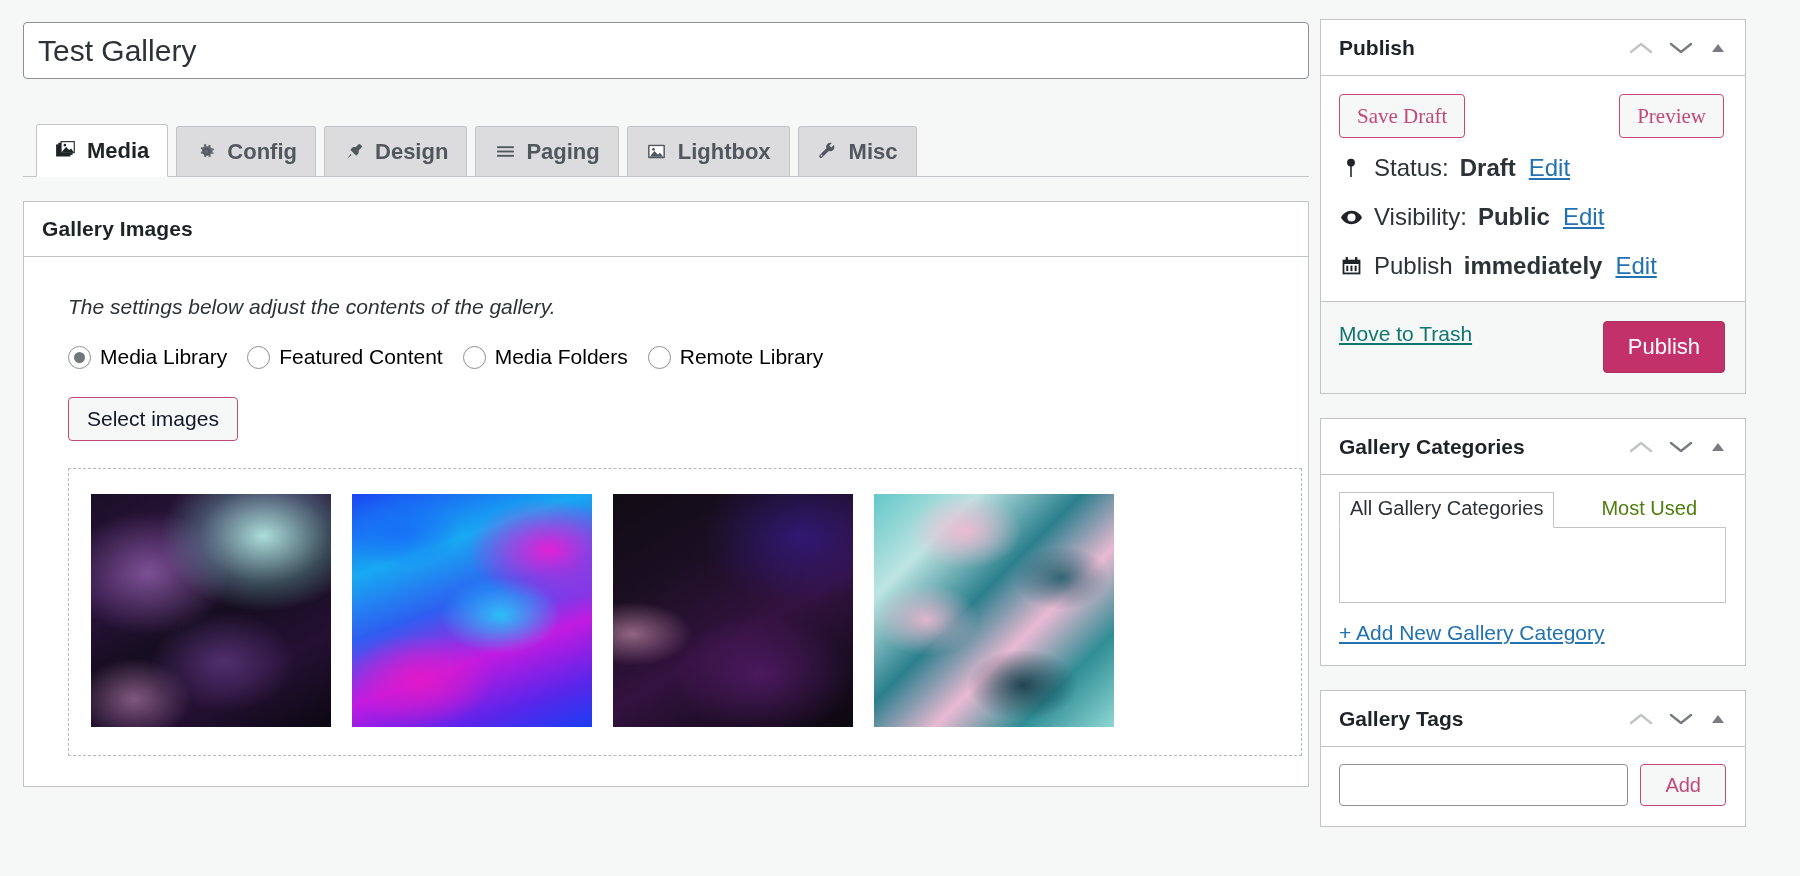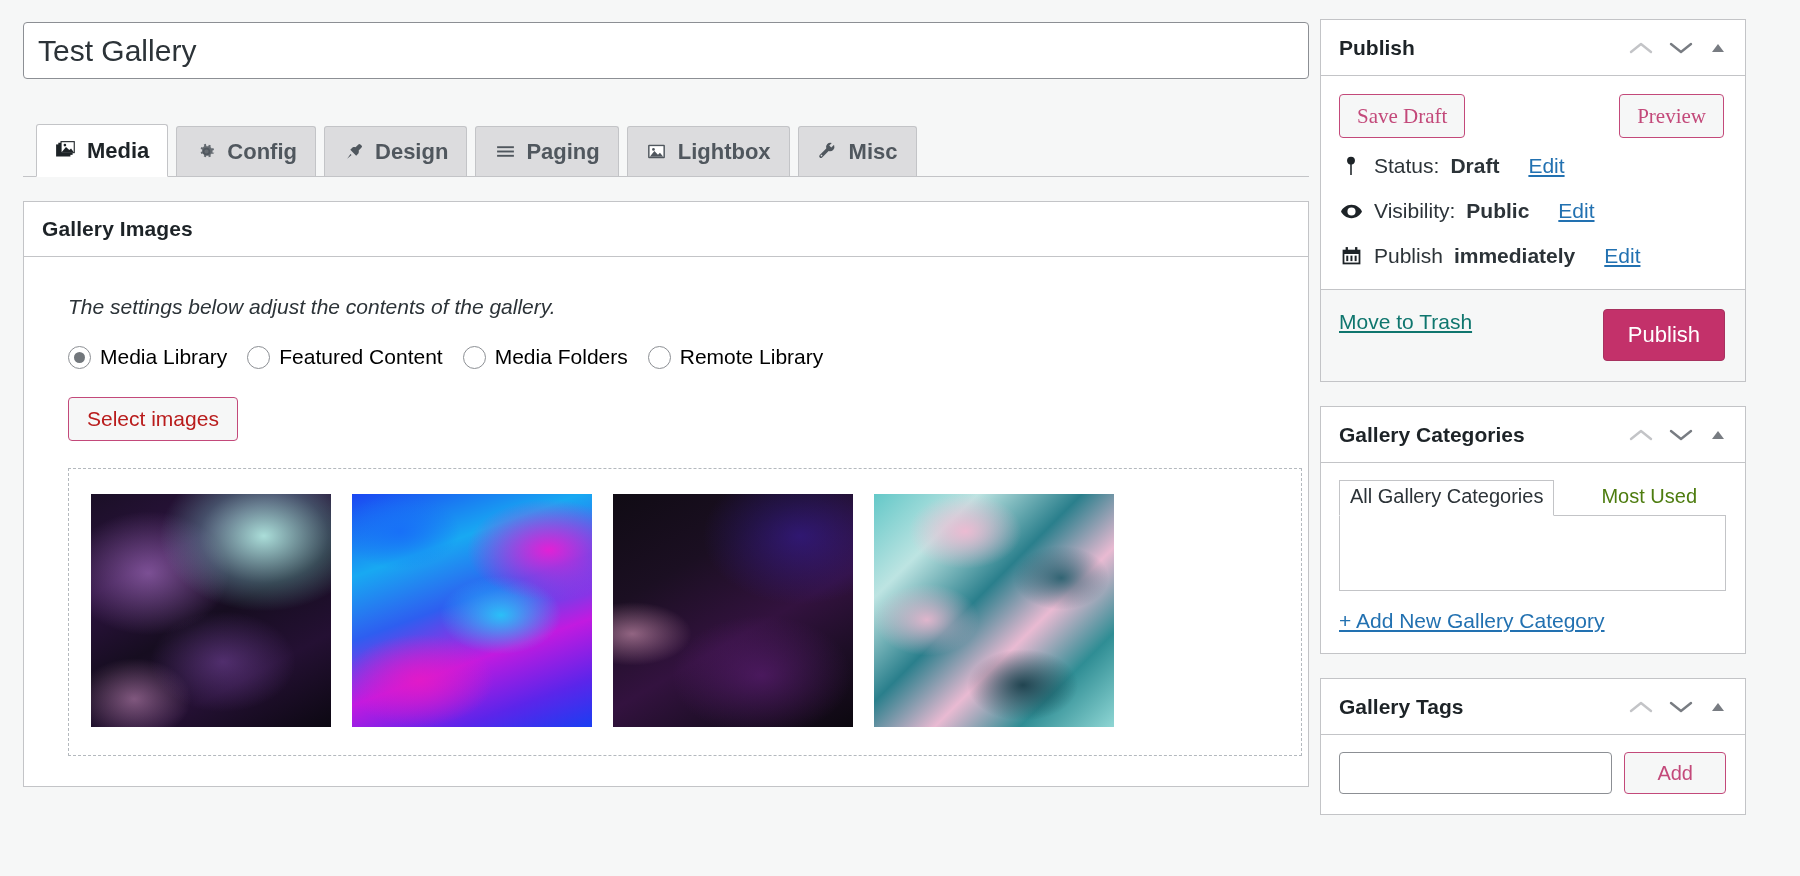--- a/index.html
+++ b/index.html
@@ -152,21 +152,21 @@
 
   .btn-secondary {
     display: inline-flex;
     align-items: center; justify-content: center;
     height: 44px;
     padding: 0 18px;
     margin: 28px 0 0 20px;
     border: 1px solid #c3497a;
     border-radius: 4px;
     background: #f6f7f7;
-    color: #b91c1c;
+    color: #0f172a;
     font-size: 21px;
     font-family: "Liberation Sans", sans-serif;
     cursor: pointer;
     white-space: nowrap;
   }
 
   .dropzone {
     margin: 27px 0 0 20px;
     width: 1234px;
     height: 288px;
@@ -234,34 +234,34 @@
     cursor: pointer;
     font-family: Liberation Serif, serif;
   }
 
   .misc-row {
     display: flex;
     align-items: center;
     gap: 11px;
     padding: 0 18px;
     margin-bottom: 21px;
-    font-size: 21px;
+    font-size: 24px;
     color: #2c3338;
   }
   .misc-row .micon {
     width: 24px; height: 24px;
     display: inline-flex; align-items: center; justify-content: center;
     flex: 0 0 auto;
   }
   .misc-row b { font-weight: 700; }
   .edit-link {
     color: #2271b1;
     text-decoration: underline;
     cursor: pointer;
-    margin-left: 18px;
+    margin-left: 2px;
   }
 
   .publish-footer {
     display: flex;
     align-items: center;
     justify-content: space-between;
     background: #f6f7f7;
     border-top: 1px solid #c3c4c7;
     padding: 14px 20px 16px 18px;
     margin-top: 20px;
@@ -342,21 +342,21 @@
     border: 1px solid #8c8f94;
     border-radius: 4px;
     background: #fff;
     font-size: 19px;
     padding: 0 10px;
     font-family: "Liberation Sans", sans-serif;
     outline: none;
   }
   .btn-add {
     height: 42px;
-    padding: 0 32px;
+    padding: 0 24px;
     border: 1px solid #c3497a;
     border-radius: 4px;
     background: #f6f7f7;
     color: #c3497a;
     font-size: 20px;
     cursor: pointer;
     font-family: "Liberation Sans", sans-serif;
   }
 </style>
 </head>

